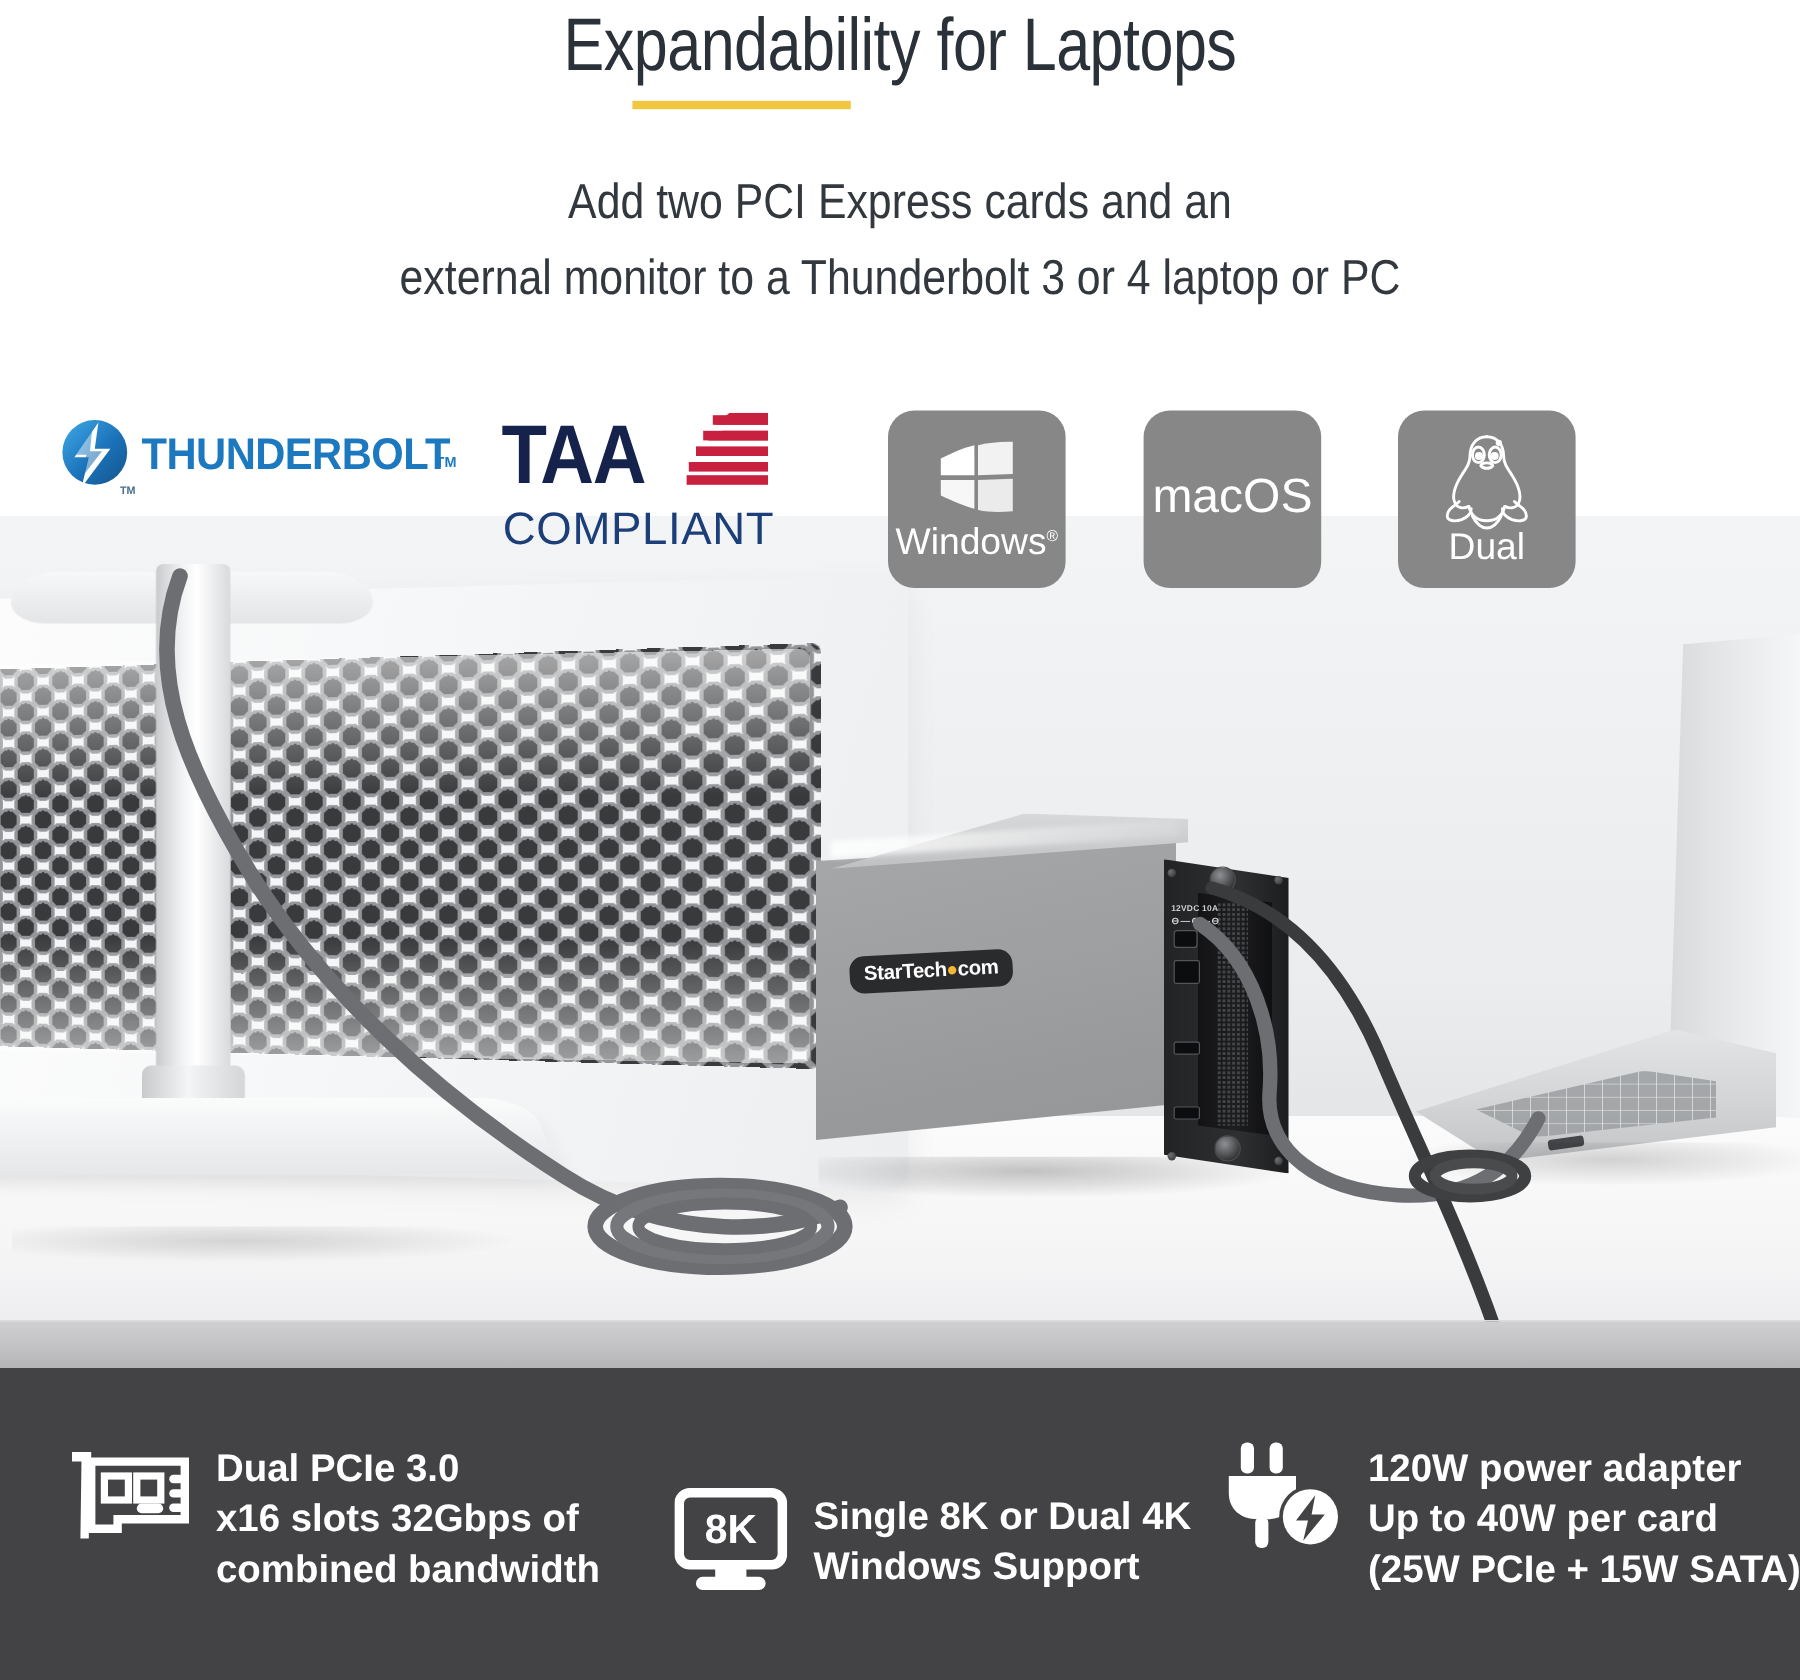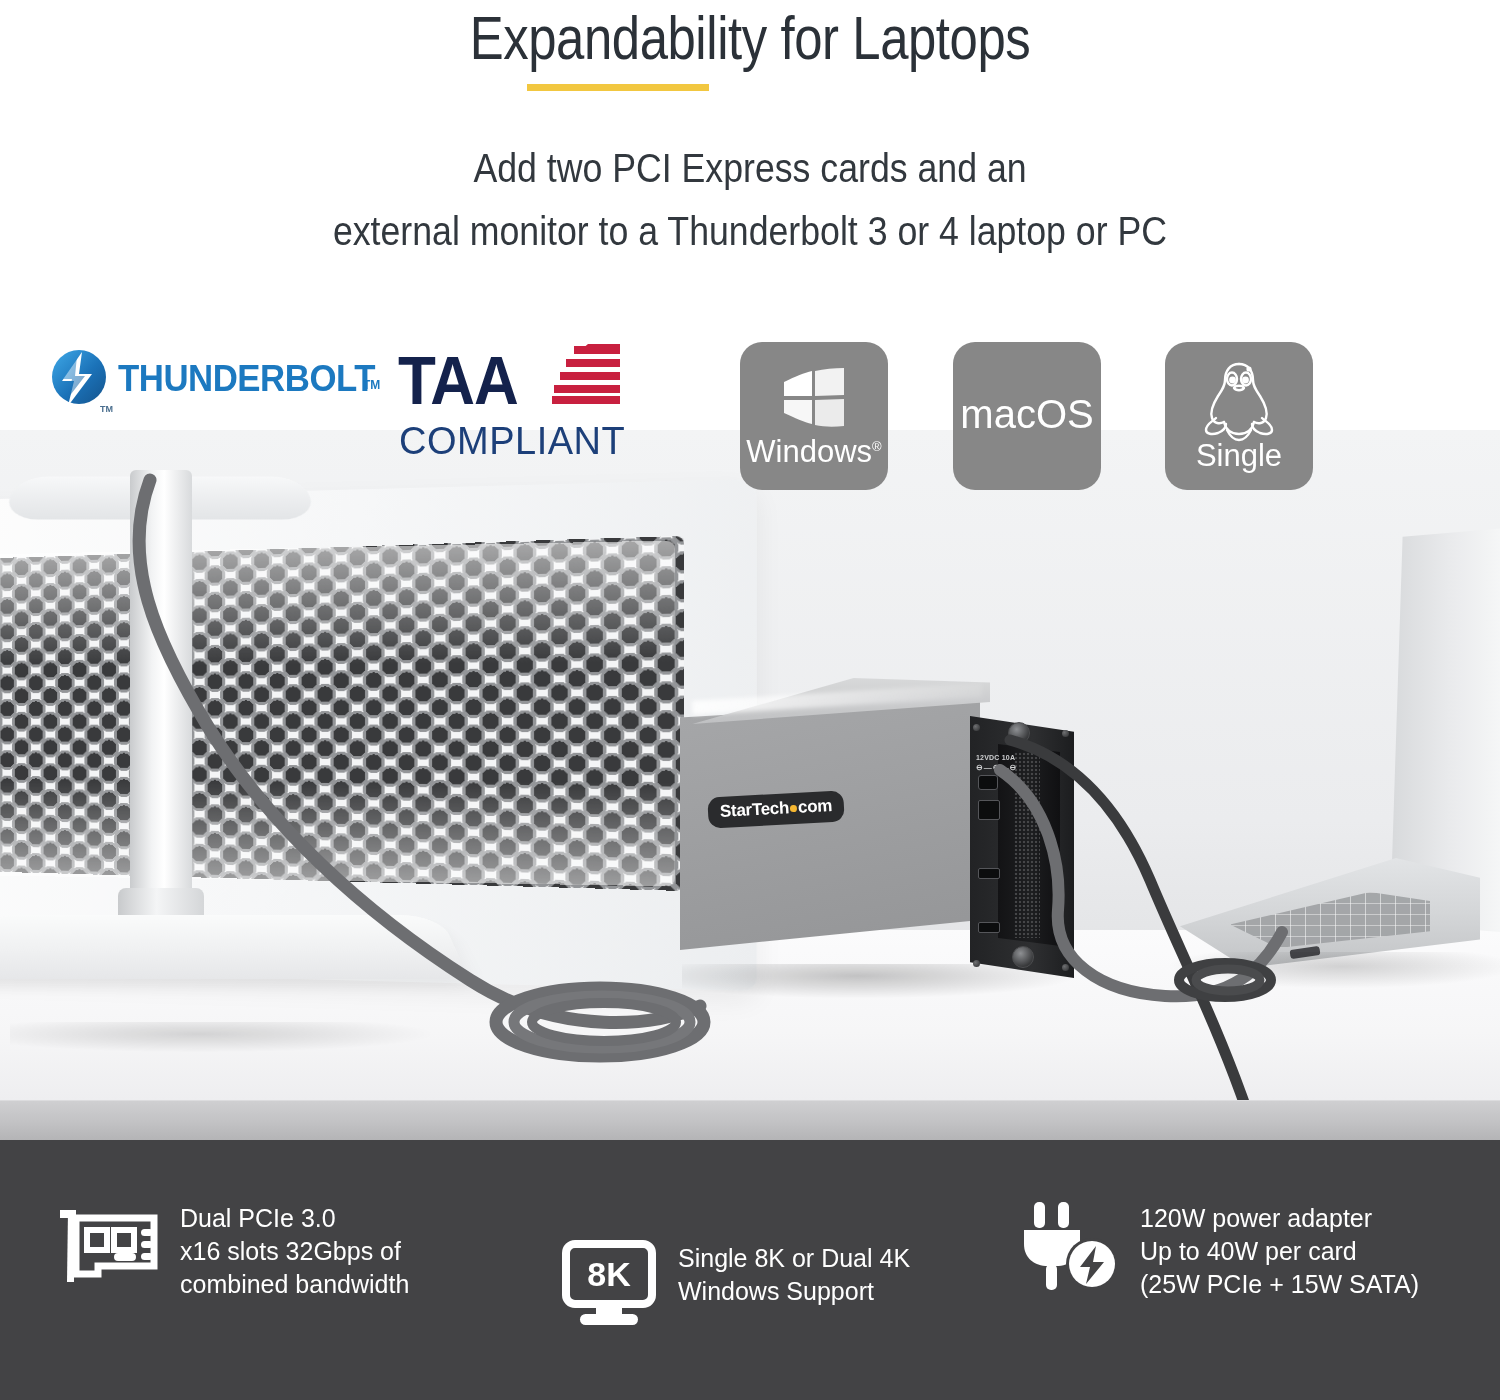--- a/index.html
+++ b/index.html
@@ -52,21 +52,21 @@
     position: absolute; left: 70px; top: 10px;
     font-size: 37px; font-weight: 700; letter-spacing: -0.5px;
     color: #1C79C0;
     transform: scaleX(0.94); transform-origin: left top;
     white-space: nowrap;
   }
   #tb-tm { position: absolute; left: 315px; top: 30px; font-size: 12px; font-weight: 700; color: #1C79C0; }
   #tb-mark-tm { position: absolute; left: 52px; top: 56px; font-size: 9px; font-weight: 700; color: #4a6e8e; }
 
   
-  #taa-logo { position: absolute; left: 398px; top: 10px; width: 230px; height: 118px; }
+  #taa-logo { position: absolute; left: 418px; top: 10px; width: 230px; height: 118px; }
   #taa-word {
     position: absolute; left: 0; top: 0;
     font-size: 62px; font-weight: 700; letter-spacing: -1px;
     color: #14224c;
     transform: scaleY(1.12); transform-origin: left top;
   }
   #taa-flag { position: absolute; left: 154px; top: 4px; width: 68px; height: 62px; }
   #taa-compliant {
     position: absolute; left: 1px; top: 80px;
     font-size: 38px; font-weight: 400; letter-spacing: 0.5px;
@@ -297,22 +297,22 @@
     color: #ffffff;
   }
   #feature-1 { left: 58px; }
   #feature-2 { left: 562px; margin-top: 40px; }
   #feature-3 { left: 1020px; }
   .feature-icon { flex: 0 0 auto; margin-right: 22px; }
   #feature-1 .feature-icon { width: 100px; height: 86px; }
   #feature-2 .feature-icon { width: 94px; height: 88px; }
   #feature-3 .feature-icon { width: 98px; height: 92px; }
   .feature-text {
-    font-size: 25px;
-    font-weight: 400;
+    font-size: 32px;
+    font-weight: 700;
     line-height: 1.32;
     white-space: nowrap;
     padding-top: 2px;
   }
   .feature-line { display: block; }
 </style>
 </head>
 <body>
 
 <div id="scene">
@@ -450,21 +450,21 @@
         <ellipse cx="44" cy="19" rx="5" ry="6.5"></ellipse>
         <circle cx="30.5" cy="20" r="2.2" fill="#ffffff"></circle>
         <circle cx="43.5" cy="20" r="2.2" fill="#ffffff"></circle>
         <path d="M32 28 C34 31 40 31 42 28 C41 25 33 25 32 28 Z"></path>
         <path d="M14 58 C10 62 4 64 4 70 C4 74 10 75 16 73 C21 71 24 68 24 64"></path>
         <path d="M60 58 C64 62 70 64 70 70 C70 74 64 75 58 73 C53 71 50 68 50 64"></path>
         <path d="M25 70 C28 76 32 80 37 80 C42 80 46 76 49 70"></path>
         <circle cx="47" cy="9" r="1.4" fill="#ffffff"></circle>
       </g>
     </svg>
-    <div class="os-label" id="linux-label">Single</div>
+    <div class="os-label" id="linux-label">Dual</div>
   </div>
 </div>
 
 <div id="footer">
 
   <div class="feature" id="feature-1">
     <svg class="feature-icon" viewBox="0 0 100 86">
       <path d="M2 10 L18 10 L18 18 L2 18 Z" fill="#ffffff"></path>
       <path d="M10 10 L16 10 L16 82 L9 82 Z" fill="#ffffff"></path>
       <path d="M18 18 L96 18 L96 66 L40 66 L40 74 L18 74 Z" fill="none" stroke="#ffffff" stroke-width="7"></path>

